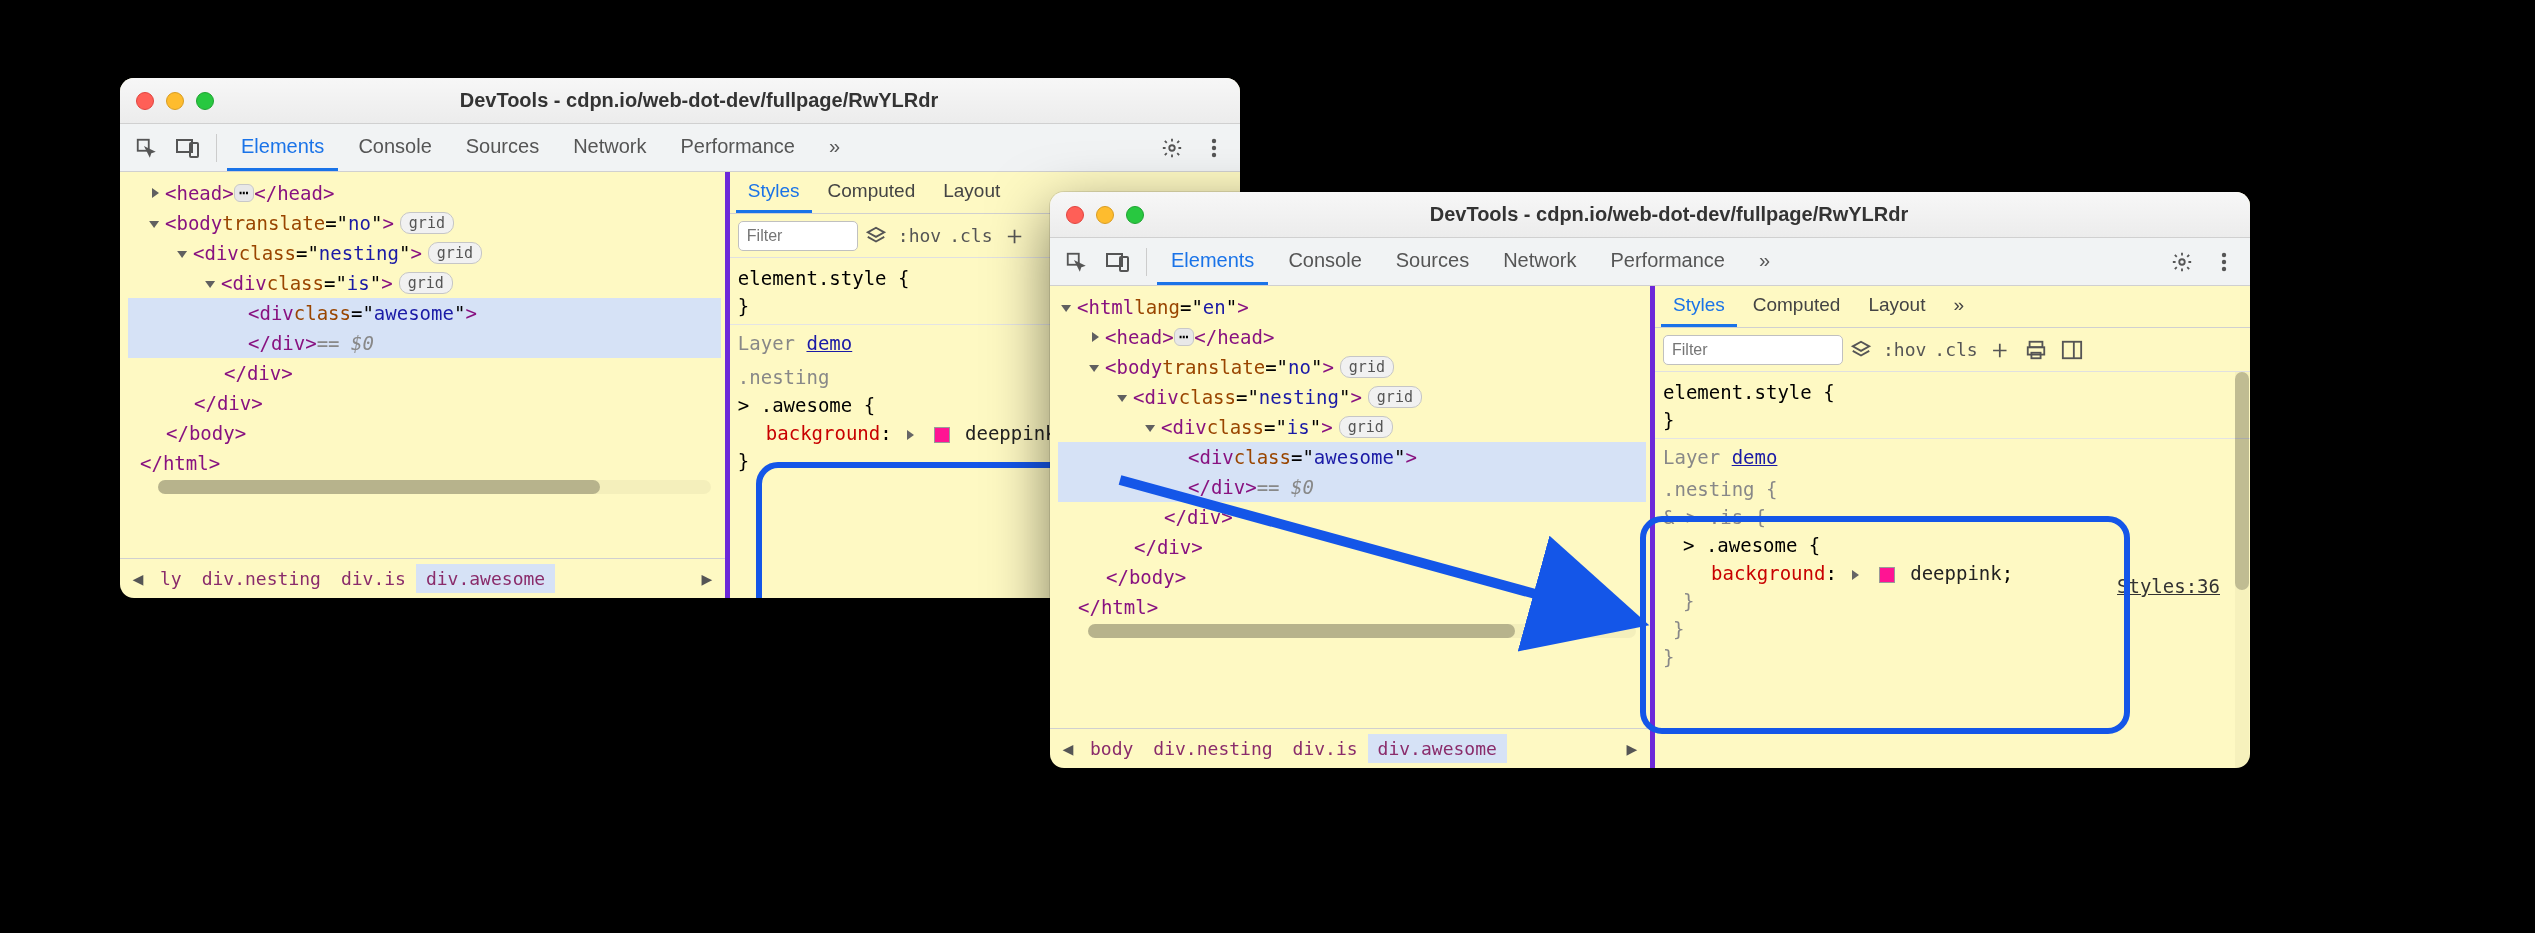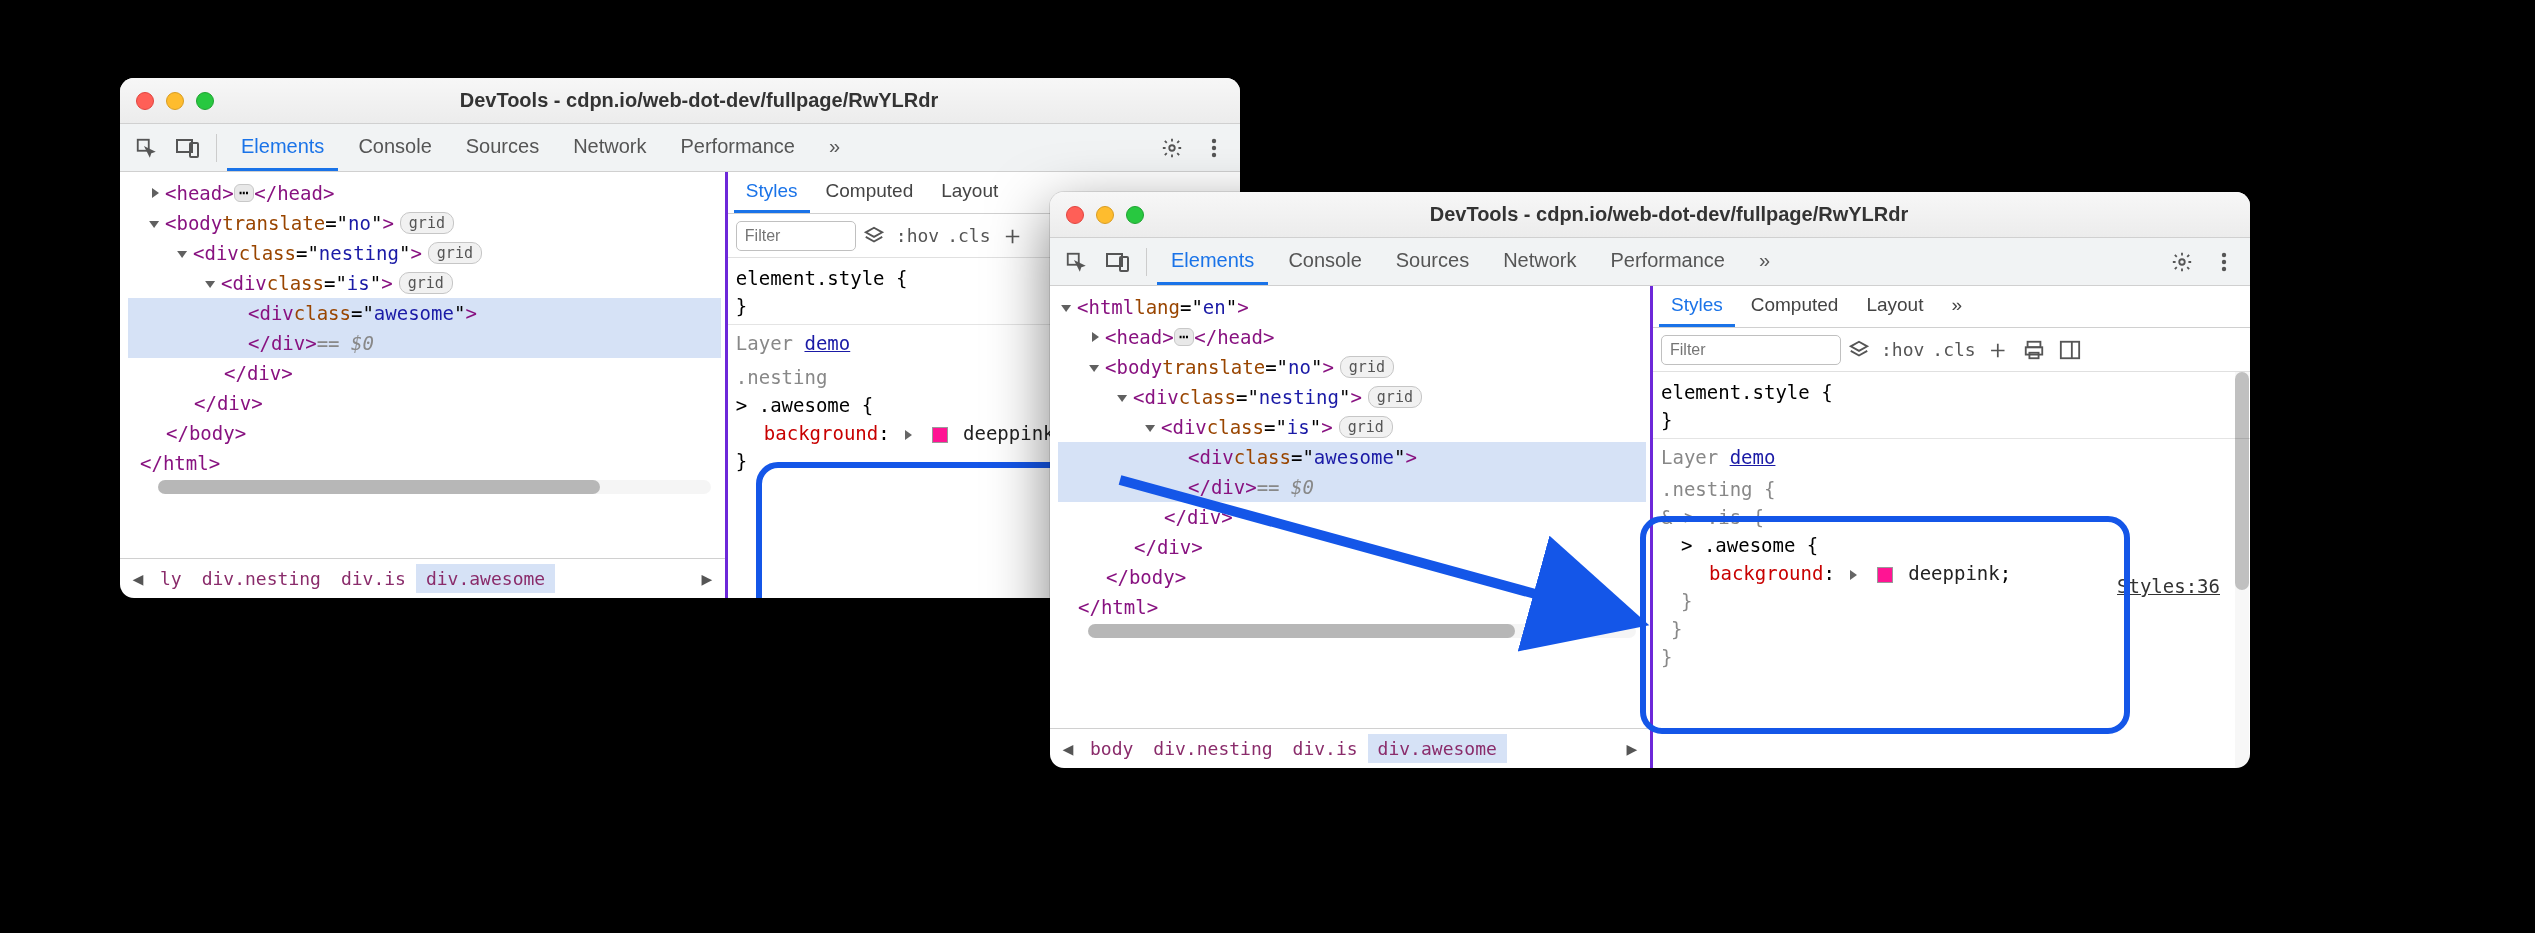--- a/index.html
+++ b/index.html
@@ -6,21 +6,21 @@
   body {
     background: #000;
     font-family: -apple-system, BlinkMacSystemFont, "Segoe UI", Helvetica, Arial, sans-serif;
     width: 2535px;
     height: 933px;
     position: relative;
     overflow: hidden;
   }
   .window {
     position: absolute;
-    background: #ffffff;
+    background: #fef9c3;
     border-radius: 14px;
     box-shadow: 0 20px 60px rgba(0,0,0,0.5), 0 0 0 1px rgba(0,0,0,0.1);
     overflow: hidden;
     display: flex;
     flex-direction: column;
   }
   .titlebar {
     height: 46px;
     background: linear-gradient(#f7f7f7,#ececec);
     border-bottom: 1px solid #d0d0d0;
@@ -125,21 +125,21 @@
     font-family: Menlo, Consolas, monospace;
     font-size: 18px;
     padding: 0 6px;
     gap: 0;
   }
   .bc-arrow { width:24px; text-align:center; color:#555; }
   .crumb { padding: 4px 10px; color:#8a2c6b; }
   .crumb.active { background:#d6e2f6; }
   .rightpane {
     width: 46%;
-    border-left: 3px solid #6d28d9;
+    border-left: 5px solid #6d28d9;
     display:flex; flex-direction:column;
     min-width:0;
     position:relative;
   }
   .subtabs {
     height: 42px;
     border-bottom: 1px solid #d0d0d0;
     display:flex; align-items:center;
     padding: 0 6px;
     gap: 4px;

